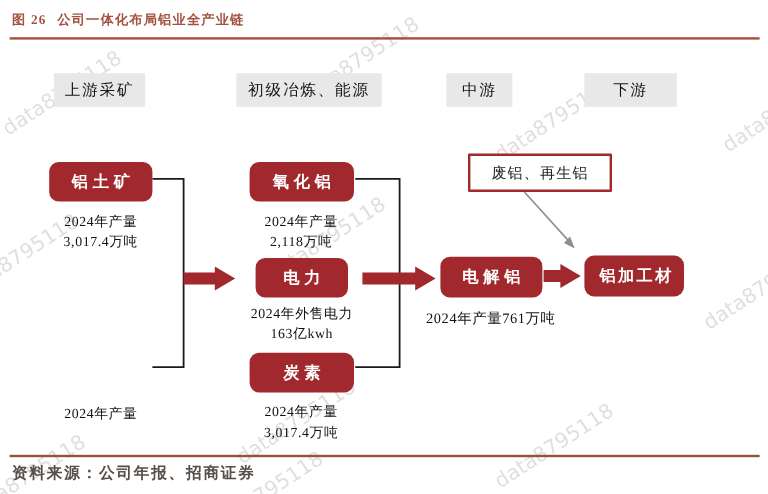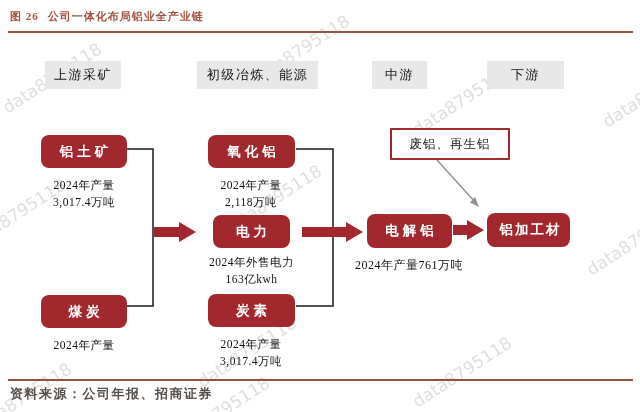--- a/index.html
+++ b/index.html
@@ -77,21 +77,20 @@
     <polygon points="346,222 363,232 346,242" fill="#a1282c"></polygon>
 
     <line x1="453" y1="230" x2="468" y2="230" stroke="#a1282c" stroke-width="10"></line>
     <polygon points="467,220 484,230 467,240" fill="#a1282c"></polygon>
 
     <line x1="437" y1="160" x2="475" y2="202" stroke="#8f8f8f" stroke-width="1.4"></line>
     <polygon points="479,207 470,202.5 475,197" fill="#8f8f8f"></polygon>
   </svg>
 
   <div class="node" style="left:41px;top:135px;width:86px;height:33px">铝土矿</div>
-  <div class="node" style="left:41px;top:295px;width:86px;height:33px">煤炭</div>
   <div class="node" style="left:208px;top:135px;width:87px;height:33px">氧化铝</div>
   <div class="node" style="left:213px;top:215px;width:77px;height:33px">电力</div>
   <div class="node" style="left:208px;top:294px;width:87px;height:33px">炭素</div>
   <div class="node" style="left:367px;top:214px;width:85px;height:34px">电解铝</div>
   <div class="node" style="left:487px;top:213px;width:83px;height:34px;letter-spacing:2px">铝加工材</div>
 
   <div class="recycle">废铝、再生铝</div>
 
   <div class="note" style="left:24px;top:177px;width:120px">
     <div>2024年产量</div>

